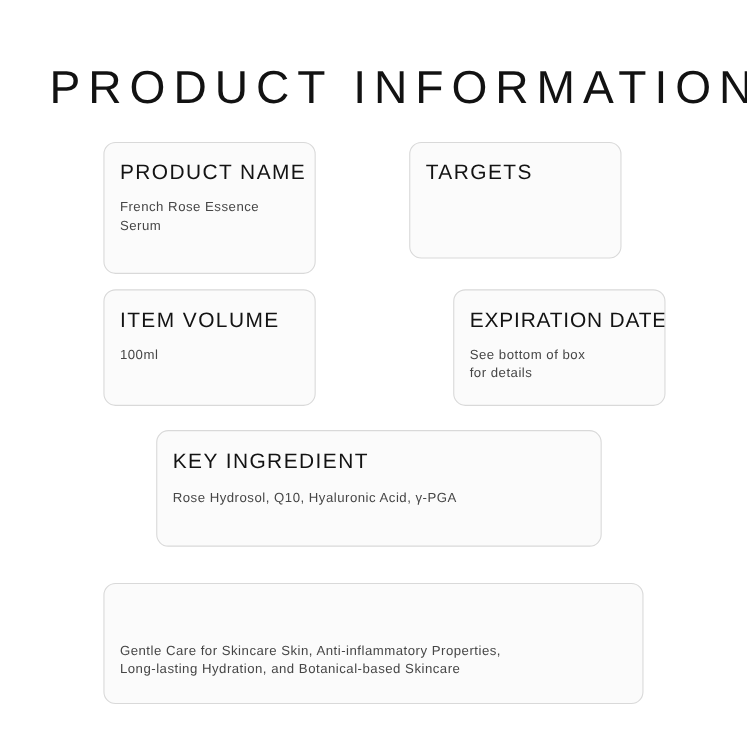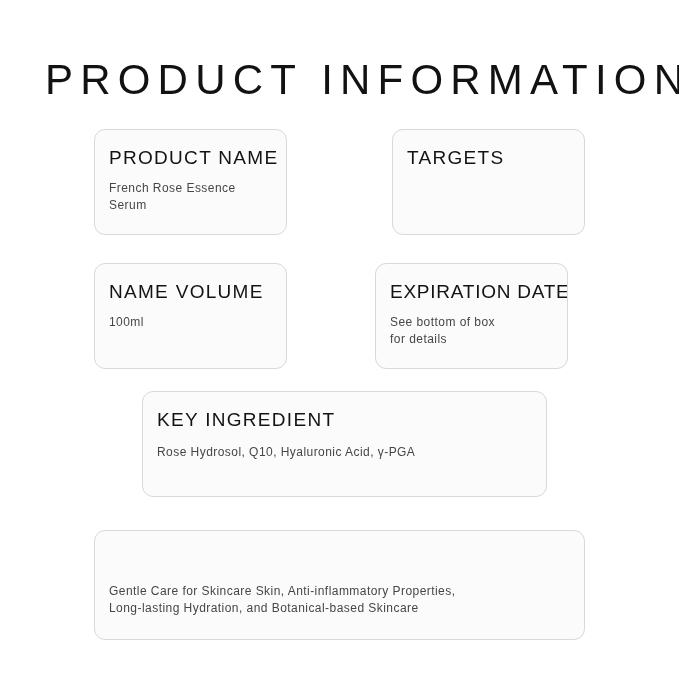--- a/index.html
+++ b/index.html
@@ -54,25 +54,25 @@
     left: 14px;
     top: 50px;
     font-size: 12px;
     font-weight: 400;
     letter-spacing: 0.45px;
     color: #464646;
     line-height: 16.5px;
     white-space: pre-line;
   }
   
-  #card-product-name { left: 94px;  top: 129px; width: 193px; height: 106px; }
-  #card-targets      { left: 392px; top: 129px; width: 193px; height: 106px; }
+  #card-product-name { left: 94px;  top: 129px; width: 193px; height: 120px; }
+  #card-targets      { left: 372px; top: 129px; width: 193px; height: 106px; }
   
   #card-item-volume     { left: 94px;  top: 263px; width: 193px; height: 106px; }
-  #card-expiration-date { left: 375px; top: 263px; width: 193px; height: 106px; }
+  #card-expiration-date { left: 412px; top: 263px; width: 193px; height: 106px; }
   
   #card-key-ingredient { left: 94px; top: 391px; width: 405px; height: 106px; margin-left: 48px; }
   #card-key-benefits   { left: 94px; top: 530px; width: 491px; height: 110px; }
 
   #card-expiration-date .card-heading { letter-spacing: 0.75px; }
   #card-key-ingredient .card-body,
   #card-key-benefits .card-body { top: 52px; }
 </style>
 </head>
 <body>
@@ -85,21 +85,21 @@
     <div class="card-heading">PRODUCT NAME</div>
     <div class="card-body">French Rose Essence
 Serum</div>
   </div>
 
   <div class="card" id="card-targets">
     <div class="card-heading">TARGETS</div>
   </div>
 
   <div class="card" id="card-item-volume">
-    <div class="card-heading">NAME VOLUME</div>
+    <div class="card-heading">ITEM VOLUME</div>
     <div class="card-body">100ml</div>
   </div>
 
   <div class="card" id="card-expiration-date">
     <div class="card-heading">EXPIRATION DATE</div>
     <div class="card-body">See bottom of box
 for details</div>
   </div>
 
   <div class="card" id="card-key-ingredient">

